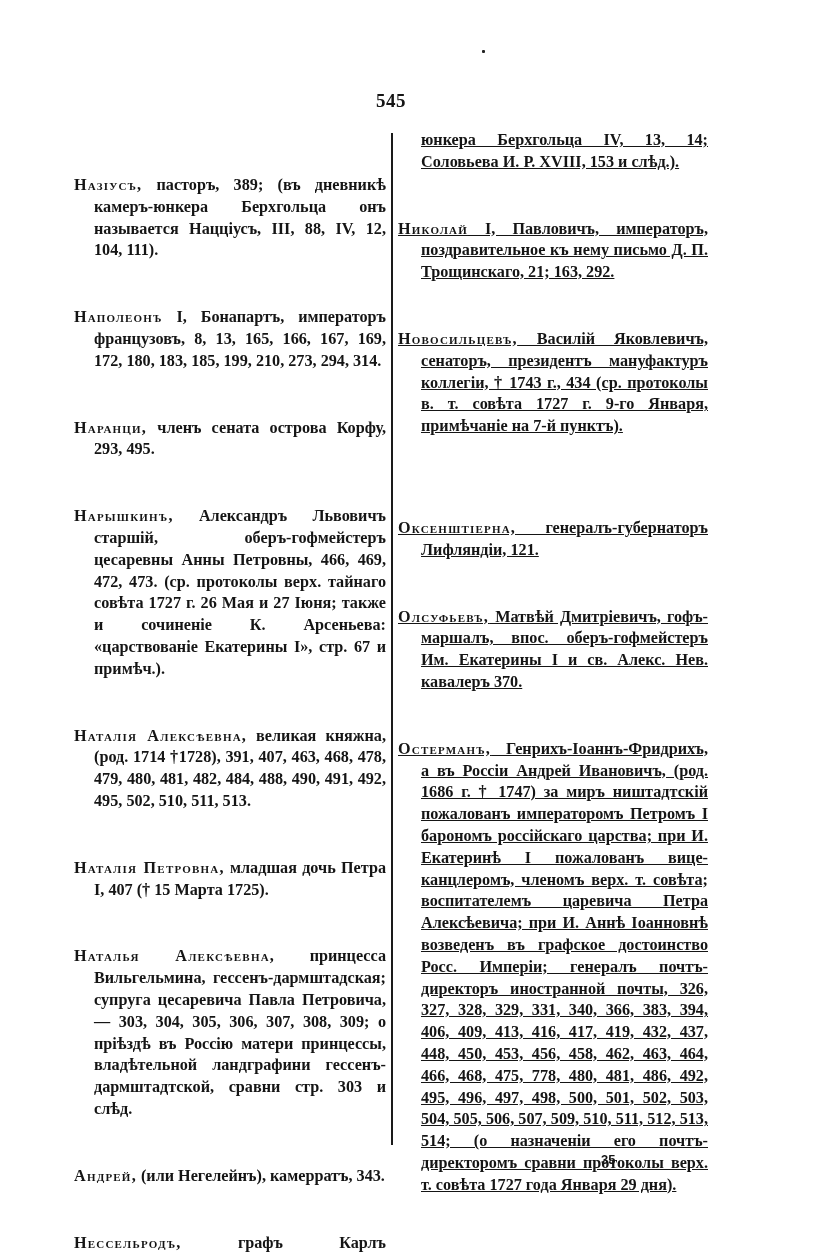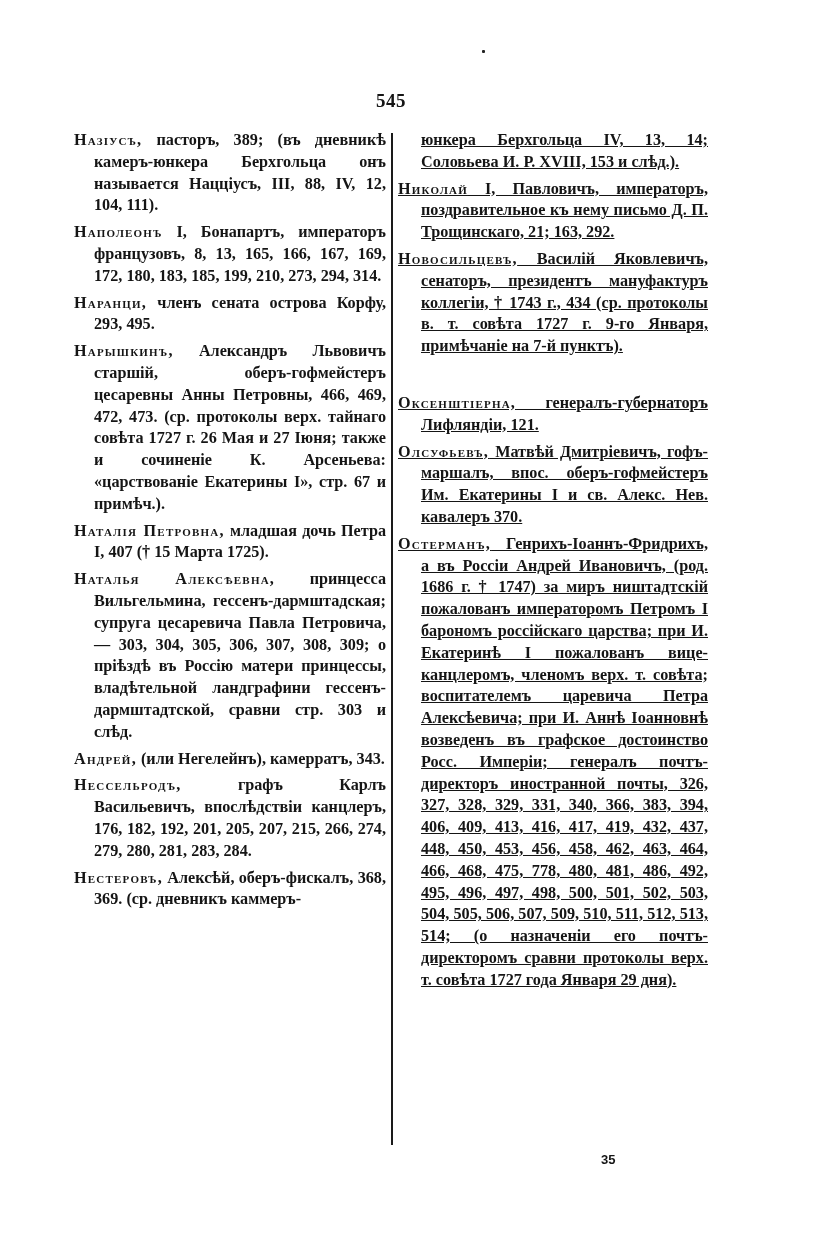--- a/index.html
+++ b/index.html
@@ -56,20 +56,21 @@
       top: 133px;
       width: 1.5px;
       height: 1012px;
       background: #1a1a1a;
     }
     .entry {
       padding-left: 20px;
       text-indent: -20px;
       margin-bottom: 5px;
       hyphens: manual;
+      margin-top: 45px;
     }
     .col-right .entry {
       padding-left: 23px;
       text-indent: -23px;
     }
     .continuation {
       padding-left: 23px;
       margin-bottom: 5px;
     }
     .headword {
@@ -104,20 +105,23 @@
   <div class="entry">
     <span class="headword">Наполеонъ</span><span> I, Бонапартъ, императоръ французовъ, 8, 13, 165, 166, 167, 169, 172, 180, 183, 185, 199, 210, 273, 294, 314.</span>
   </div>
   <div class="entry">
     <span class="headword">Наранци,</span><span> членъ сената острова Корфу, 293, 495.</span>
   </div>
   <div class="entry">
     <span class="headword">Нарышкинъ,</span><span> Александръ Львовичъ старшiй, оберъ-гофмейстеръ цесаревны Анны Петровны, 466, 469, 472, 473. (ср. протоколы верх. тайнаго совѣта 1727 г. 26 Мая и 27 Iюня; также и сочиненiе К. Арсеньева: «царствованiе Екатерины I», стр. 67 и примѣч.).</span>
   </div>
   <div class="entry">
+    <span class="headword">Наталiя Алексѣевна,</span><span> великая княжна, (род. 1714 †1728), 391, 407, 463, 468, 478, 479, 480, 481, 482, 484, 488, 490, 491, 492, 495, 502, 510, 511, 513.</span>
+  </div>
+  <div class="entry">
     <span class="headword">Наталiя Петровна,</span><span> младшая дочь Петра I, 407 († 15 Марта 1725).</span>
   </div>
   <div class="entry">
     <span class="headword">Наталья Алексѣевна,</span><span> принцесса Вильгельмина, гессенъ-дармштадская; супруга цесаревича Павла Петровича, — 303, 304, 305, 306, 307, 308, 309; о прiѣздѣ въ Россiю матери принцессы, владѣтельной ландграфини гессенъ-дармштадтской, сравни стр. 303 и слѣд.</span>
   </div>
   <div class="entry">
     <span class="headword">Андрей,</span><span> (или Негелейнъ), камерратъ, 343.</span>
   </div>
   <div class="entry">
     <span class="headword">Нессельродъ,</span><span> графъ Карлъ Васильевичъ, впослѣдствiи канцлеръ, 176, 182, 192, 201, 205, 207, 215, 266, 274, 279, 280, 281, 283, 284.</span>

